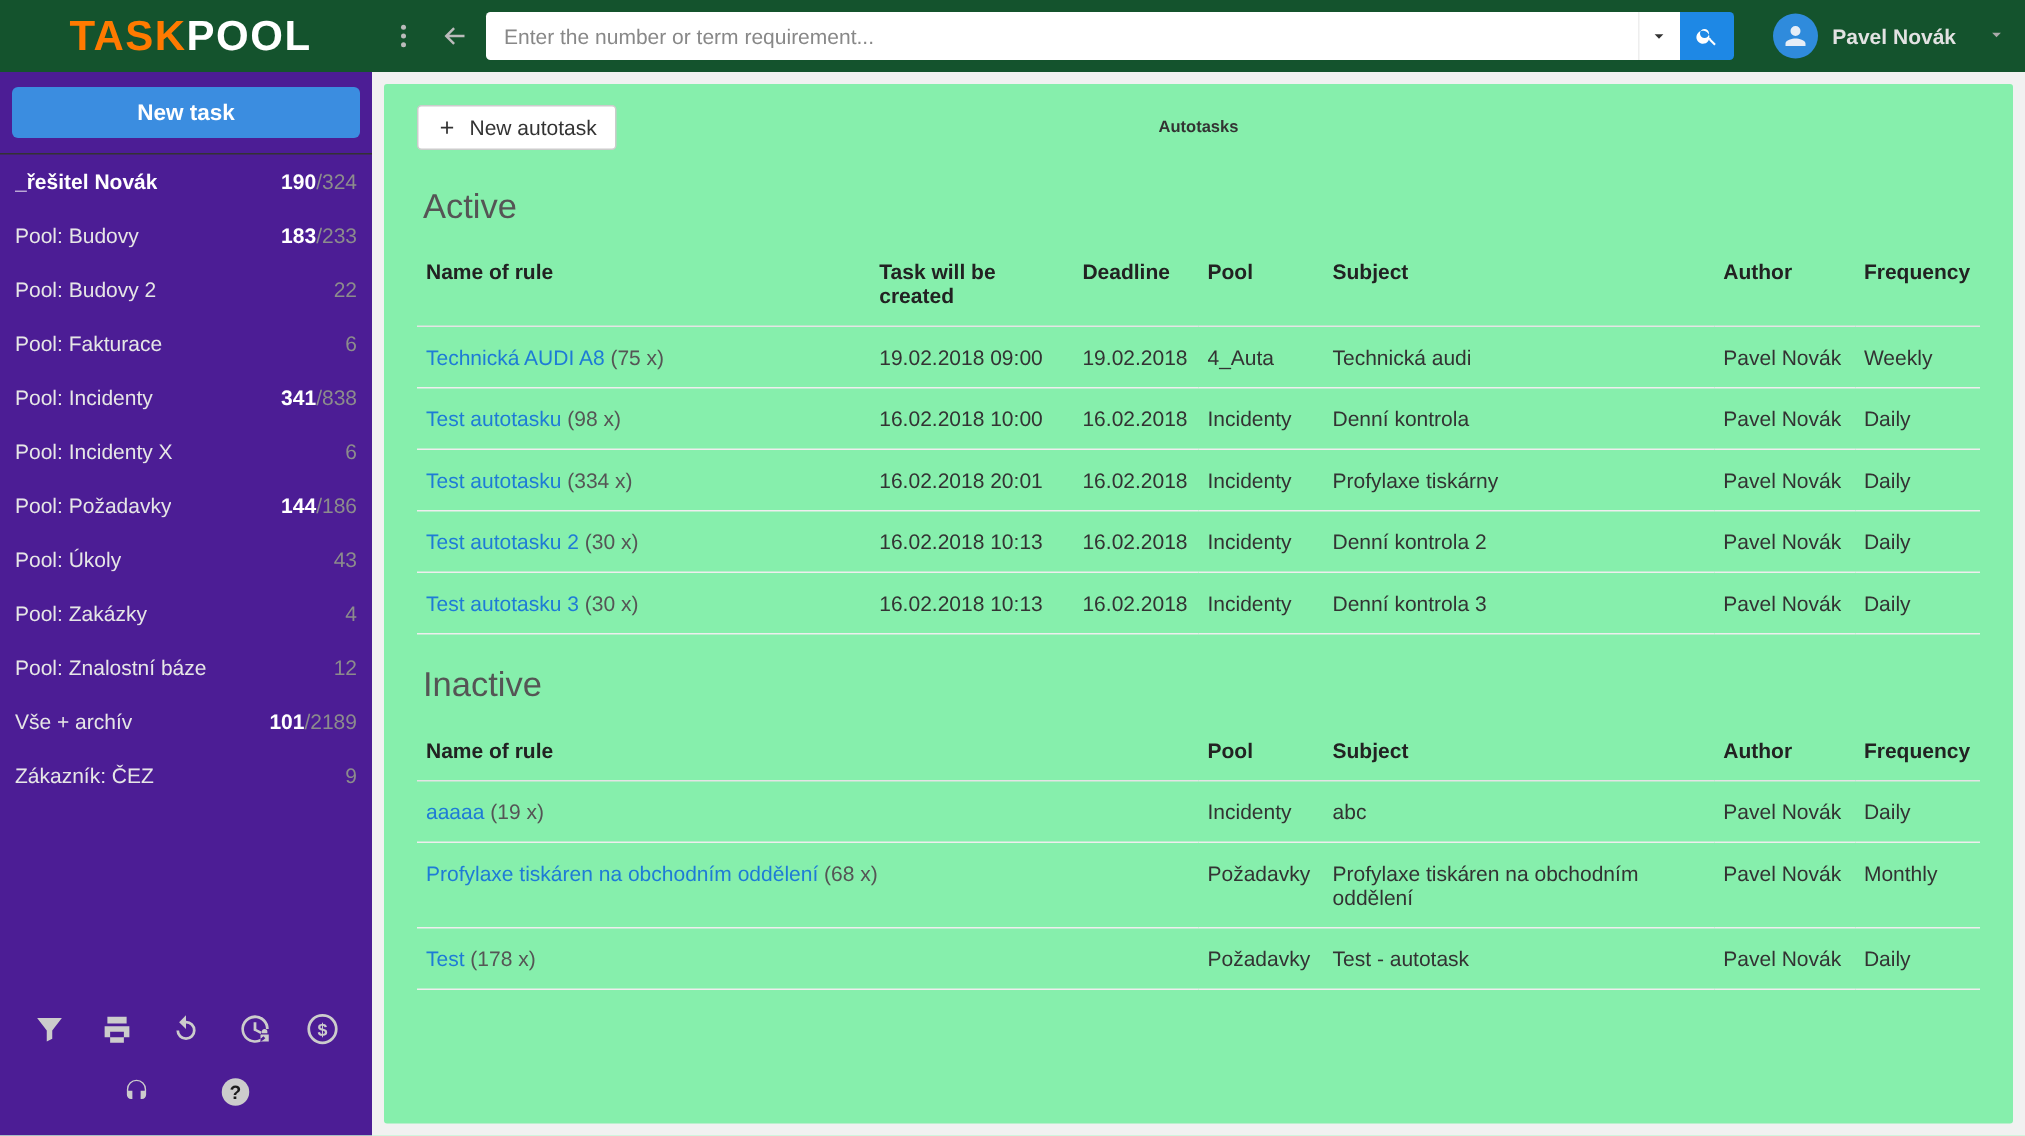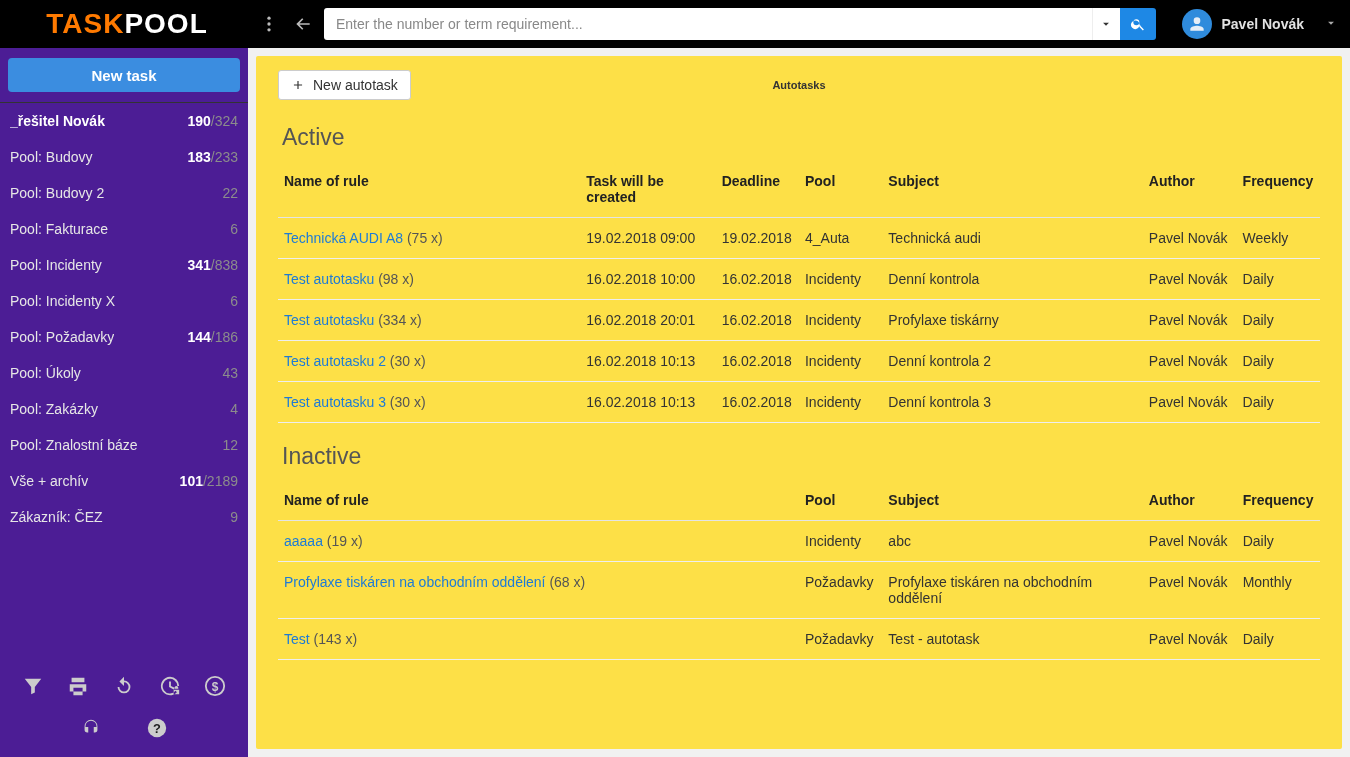--- a/index.html
+++ b/index.html
@@ -1,21 +1,21 @@
 <!DOCTYPE html>
 <html><head>
 <meta charset="utf-8">
 <style>
   * { box-sizing: border-box; margin: 0; padding: 0; }
   html, body { height: 100%; font-family: "Segoe UI", Arial, sans-serif; font-size: 14px; color: #333; }
   body { display: flex; flex-direction: column; width: 1350px; height: 757px; overflow: hidden; }
 
   
   .topbar {
-    height: 48px; background: #000000; display: flex; align-items: center;
+    height: 48px; background: #14532d; display: flex; align-items: center;
     padding: 0 12px 0 0; gap: 8px; color: #fff;
   }
   .logo { width: 248px; display: flex; align-items: center; justify-content: center; padding-left: 6px; }
   .logo .task { color: #ff7a00; font-weight: 900; font-size: 28px; letter-spacing: 1px; }
   .logo .pool { color: #fff; font-weight: 900; font-size: 28px; letter-spacing: 1px; }
   .tb-icon { width: 26px; height: 26px; display:flex; align-items:center; justify-content:center; color:#bbb; cursor:pointer; }
   .tb-icon svg { width: 20px; height: 20px; fill: currentColor; }
   .search-wrap { flex: 1; display: flex; align-items: center; height: 32px; }
   .search-input {
     flex: 1; height: 32px; background: #fff; border: none; padding: 0 12px; font-size: 14px; color:#333;
@@ -58,21 +58,21 @@
     display:flex; flex-direction:column; gap:4px; padding: 6px 0 10px 0;
   }
   .side-bottom-row { display:flex; justify-content:space-around; align-items:center; padding: 4px 10px; }
   .side-bottom-row.secondary { justify-content:center; gap:36px; }
   .sb-icon { color:#cccccc; cursor:pointer; display:flex; align-items:center; justify-content:center; width:30px; height:30px; }
   .sb-icon svg { width:22px; height:22px; fill: currentColor; }
 
   
   .main { flex:1; background:#f1f1f1; padding: 8px 8px 8px 8px; min-width:0; display:flex; }
   .panel {
-    background:#fde047; flex:1; border-radius: 2px; padding: 14px 22px 30px 22px;
+    background:#86efac; flex:1; border-radius: 2px; padding: 14px 22px 30px 22px;
     overflow:auto; position:relative;
   }
   .panel-header { position:relative; height:34px; margin-bottom: 16px; }
   .new-autotask-btn {
     position:absolute; left:0; top:0;
     border:1px solid #ccc; background:#fff; color:#333; padding:6px 12px; border-radius:3px;
     font-size:14px; display:flex; align-items:center; gap:8px; cursor:pointer;
   }
   .new-autotask-btn svg { width:14px; height:14px; fill:#333; }
   .panel-title { text-align:center; font-weight:700; font-size:11px; line-height:30px; }
@@ -367,21 +367,21 @@
               <td>Daily</td>
             </tr>
             <tr>
               <td><a class="rule-link">Profylaxe tiskáren na obchodním oddělení</a> <span class="rule-count">(68 x)</span></td>
               <td>Požadavky</td>
               <td>Profylaxe tiskáren na obchodním oddělení</td>
               <td>Pavel Novák</td>
               <td>Monthly</td>
             </tr>
             <tr>
-              <td><a class="rule-link">Test</a> <span class="rule-count">(143 x)</span></td>
+              <td><a class="rule-link">Test</a> <span class="rule-count">(178 x)</span></td>
               <td>Požadavky</td>
               <td>Test - autotask</td>
               <td>Pavel Novák</td>
               <td>Daily</td>
             </tr>
           </tbody>
       </table>
     </div>
   </div>
 </div>

